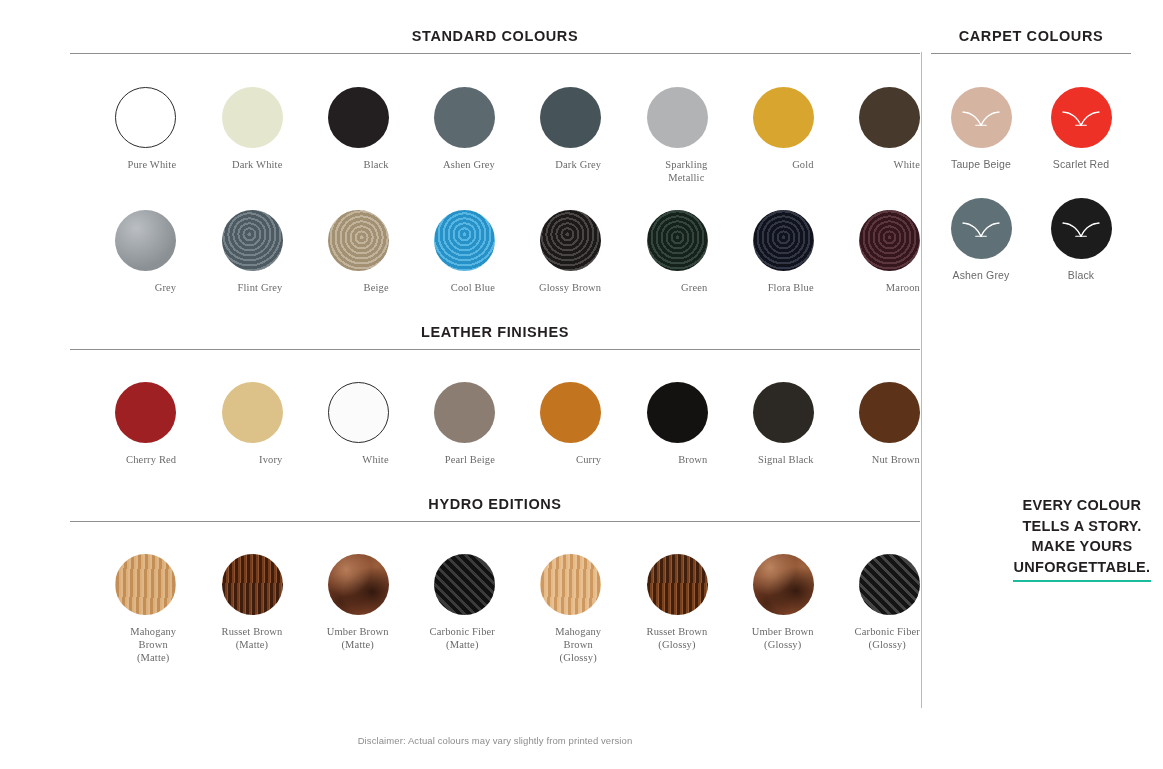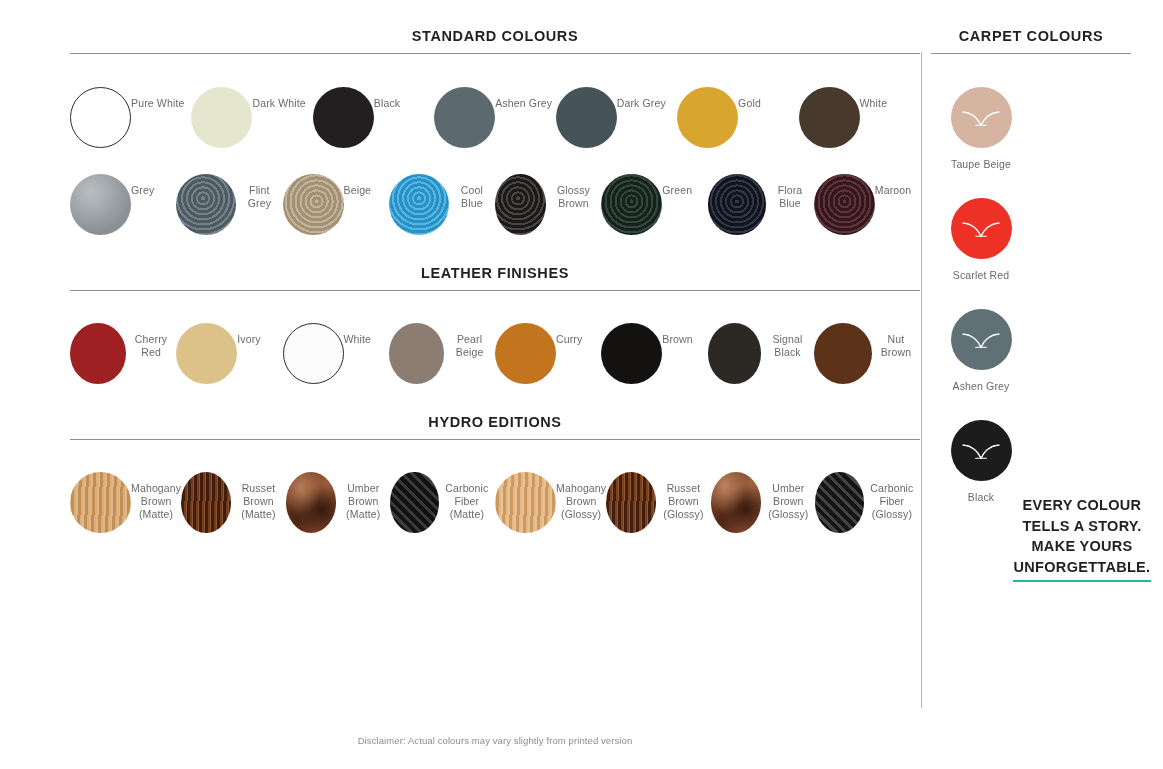--- a/index.html
+++ b/index.html
@@ -52,22 +52,23 @@
   }
 
   
   .swatch-row {
     display: flex;
     width: 100%;
   }
   .swatch-cell {
     flex: 1 1 0;
     display: flex;
-    flex-direction: row;
-    align-items: flex-start;
+    flex-direction: column;
+    align-items: flex-end;
+    font-family: Liberation Serif, serif;
   }
   .swatch {
     width: 61px; height: 61px;
     border-radius: 50%;
     background-repeat: no-repeat;
   }
   .swatch.outlined { border: 1px solid #2b2b2b; }
   .swatch-label {
     margin-top: 10px;
     font-size: 10.5px;
@@ -81,21 +82,20 @@
   .row-standard-1 { padding-top: 33px; }
   .row-standard-2 { padding-top: 26px; padding-bottom: 30px; }
   .row-leather    { padding-top: 32px; padding-bottom: 30px; }
   .row-hydro      { padding-top: 32px; }
 
   
   .carpet-grid {
     padding-top: 33px;
     display: flex;
     flex-wrap: wrap;
-    flex-direction: column;
   }
   .carpet-cell {
     width: 50%;
     display: flex;
     flex-direction: column;
     align-items: center;
     margin-bottom: 27px;
   }
   .carpet-swatch {
     width: 61px; height: 61px;
@@ -164,20 +164,25 @@
           <div class="swatch" style="background:#231f20"></div>
           <div class="swatch-label">Black</div>
         </div>
         <div class="swatch-cell">
           <div class="swatch" style="background:#5c6a70"></div>
           <div class="swatch-label">Ashen Grey</div>
         </div>
         <div class="swatch-cell">
           <div class="swatch" style="background:#46545a"></div>
           <div class="swatch-label">Dark Grey</div>
+        </div>
+        <div class="swatch-cell">
+          <div class="swatch" style="background:#b2b3b5"></div>
+          <div class="swatch-label">Sparkling
+Metallic</div>
         </div>
         <div class="swatch-cell">
           <div class="swatch" style="background:#d8a52e"></div>
           <div class="swatch-label">Gold</div>
         </div>
         <div class="swatch-cell">
           <div class="swatch" style="background:#473a2c"></div>
           <div class="swatch-label">White</div>
         </div>
       </div>

